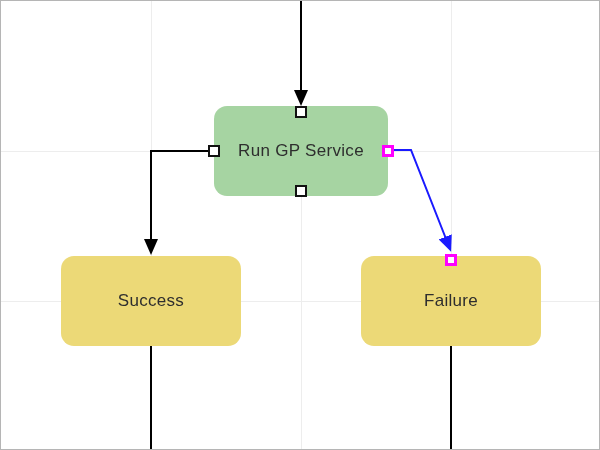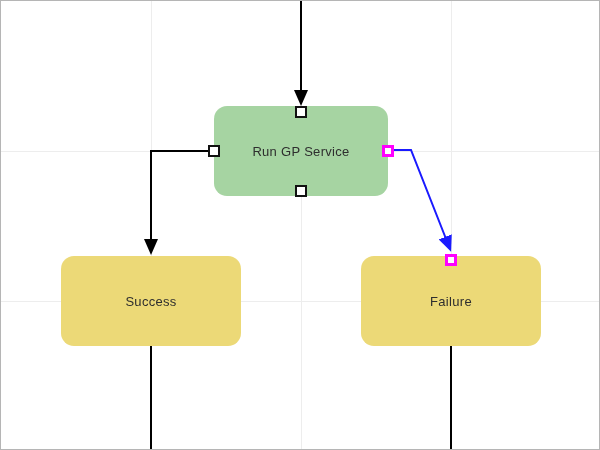--- a/index.html
+++ b/index.html
@@ -40,21 +40,21 @@
 
   
   .node {
     position: absolute;
     z-index: 2;
     border-radius: 13px;
     display: flex;
     align-items: center;
     justify-content: center;
     color: #2e2e2e;
-    font-size: 13px;
+    font-size: 17px;
     letter-spacing: 0.3px;
     cursor: default;
   }
   .node.activity { background: #a6d4a2; left: 213px; top: 105px; width: 174px; height: 90px; }
   .node.outcome  { background: #ecd977; }
   .node.success  { left: 60px;  top: 255px; width: 180px; height: 90px; }
   .node.failure  { left: 360px; top: 255px; width: 180px; height: 90px; }
 
   
   .handle {

